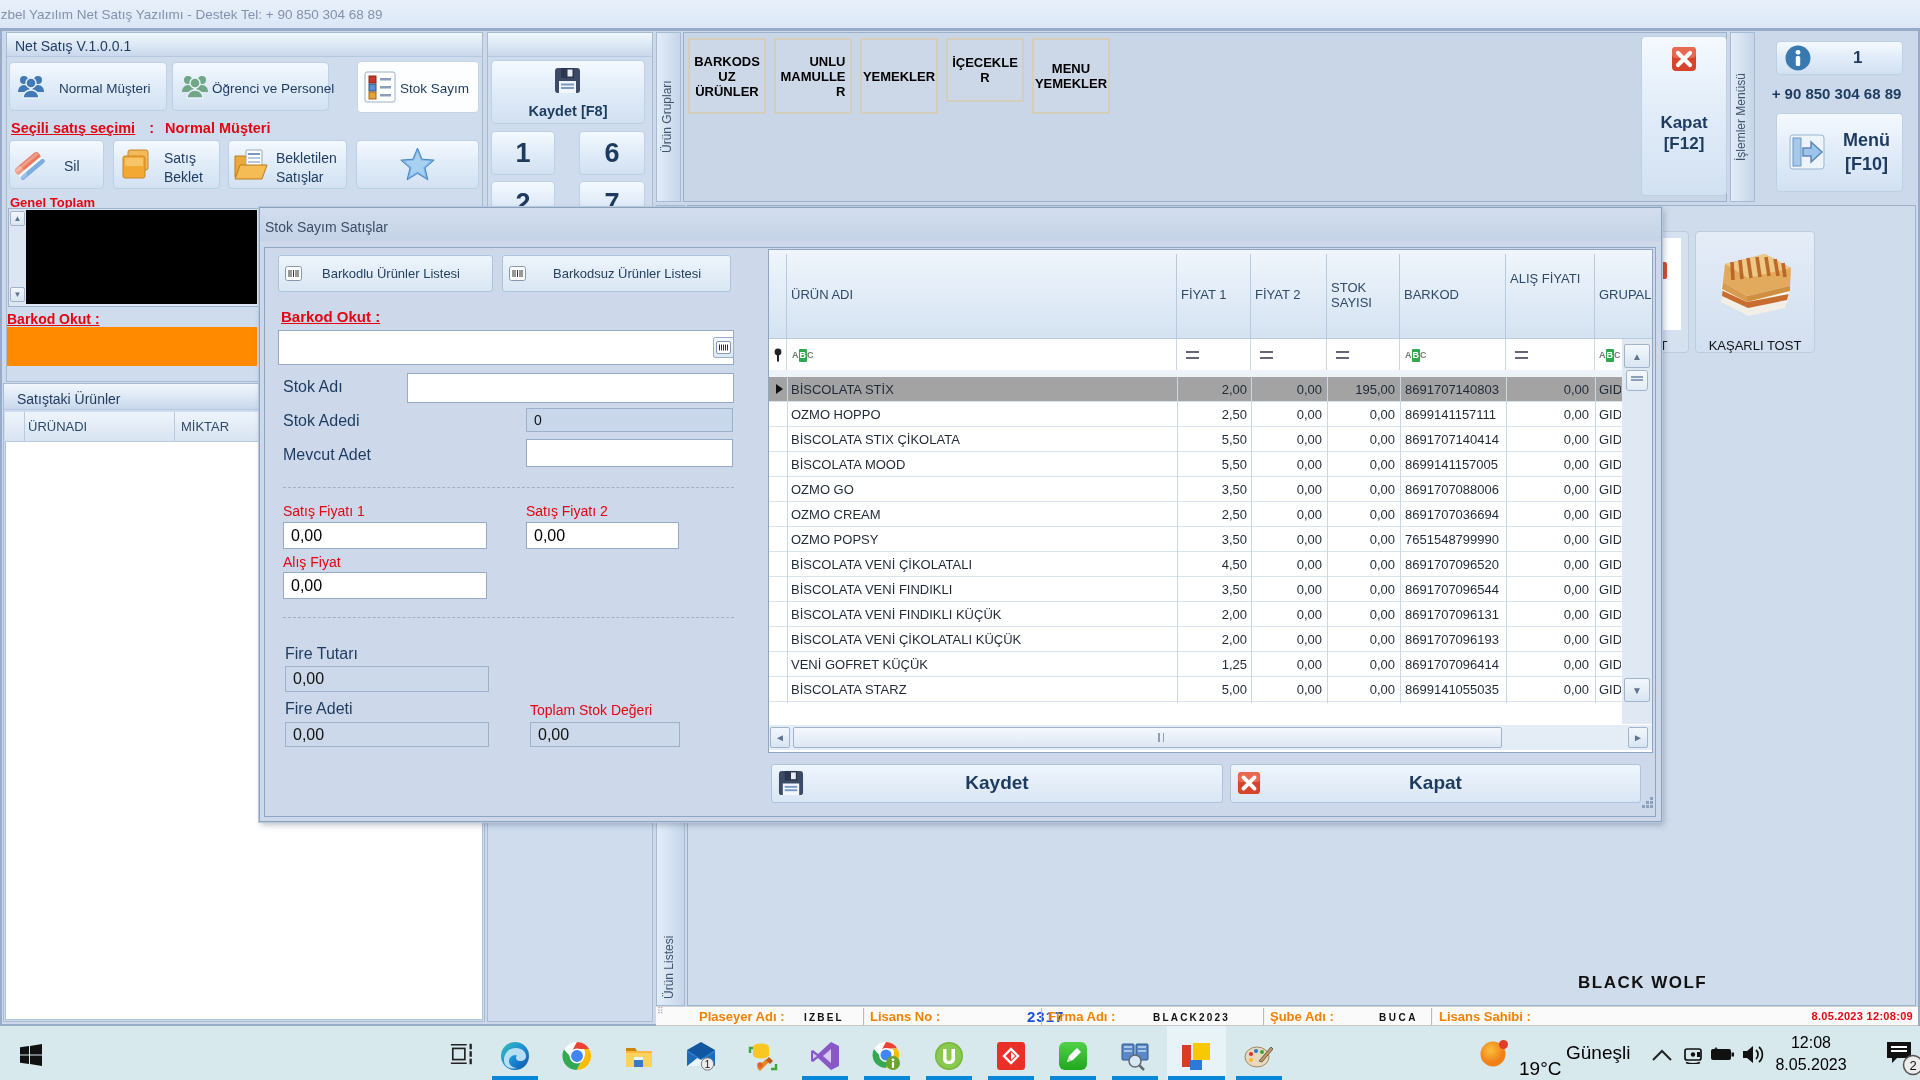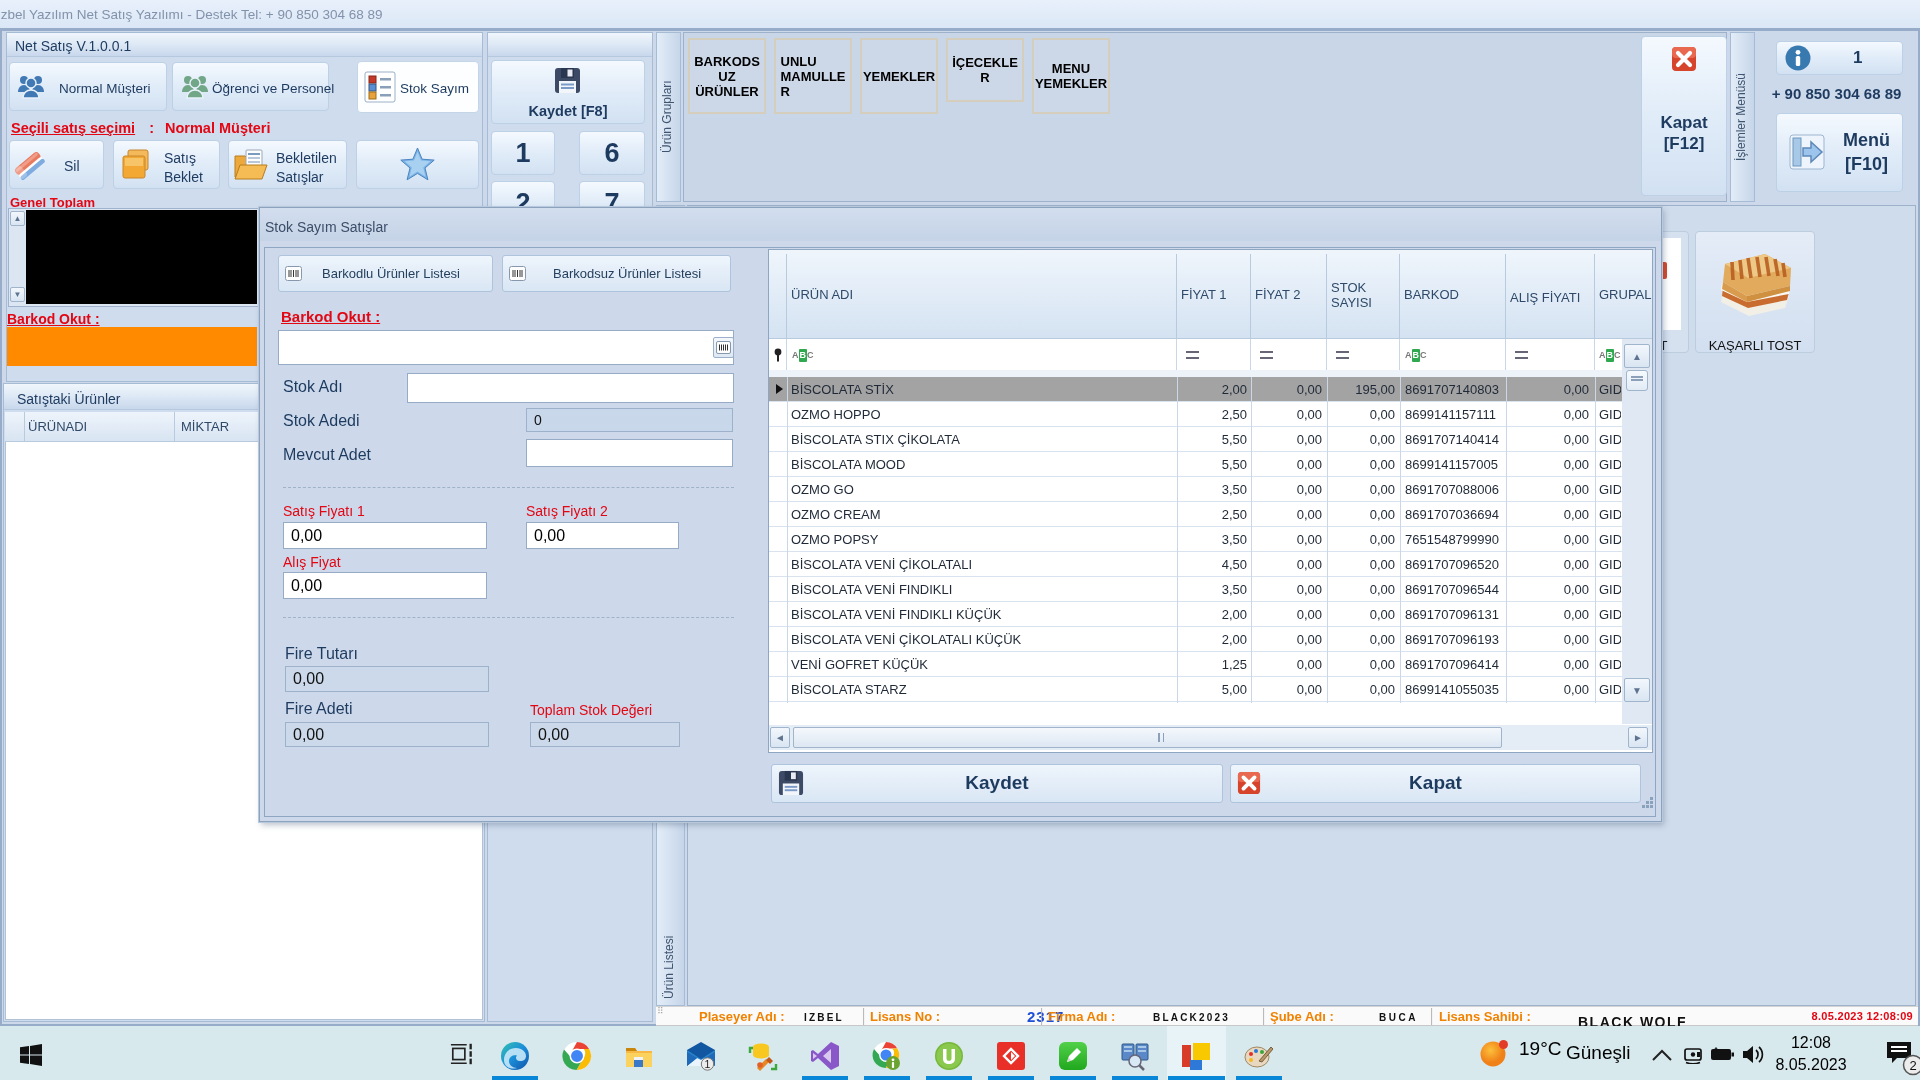--- a/index.html
+++ b/index.html
@@ -154,21 +154,21 @@
 <div class="ab navy" style="left:579px;top:138px;width:66px;text-align:center;font-size:27px;font-weight:bold">6</div>
 <div class="btn" style="left:491px;top:181px;width:64px;height:44px"></div>
 <div class="btn" style="left:579px;top:181px;width:66px;height:44px"></div>
 <div class="ab navy" style="left:491px;top:188px;width:64px;text-align:center;font-size:27px;font-weight:bold">2</div>
 <div class="ab navy" style="left:579px;top:188px;width:66px;text-align:center;font-size:27px;font-weight:bold">7</div>
 
 <div class="ab" style="left:656px;top:32px;width:25px;height:170px;background:linear-gradient(90deg,#e3edf8,#c6d5e9);border:1px solid #a6bcd4"></div>
 <div class="vtext" style="left:660px;top:42px;height:150px">Ürün Grupları</div>
 <div class="ab" style="left:683px;top:32px;width:1044px;height:170px;border:1px solid #9db2ca;background:#c9d6e8"></div>
 <div class="ab" style="left:688px;top:38px;width:78px;height:76px;background:#ccd8e8;border:2px solid #d5cebc;font-size:13px;font-weight:bold;color:#000;text-align:center;display:flex;align-items:center;justify-content:center;line-height:15px">BARKODS<br>UZ<br>ÜRÜNLER</div>
-<div class="ab" style="left:774px;top:38px;width:78px;height:76px;background:#ccd8e8;border:2px solid #d5cebc;font-size:13px;font-weight:bold;color:#000;text-align:left;display:flex;align-items:center;justify-content:center;line-height:15px">UNLU<br>MAMULLE<br>R</div>
+<div class="ab" style="left:774px;top:38px;width:78px;height:76px;background:#ccd8e8;border:2px solid #d5cebc;font-size:13px;font-weight:bold;color:#000;text-align:right;display:flex;align-items:center;justify-content:center;line-height:15px">UNLU<br>MAMULLE<br>R</div>
 <div class="ab" style="left:860px;top:38px;width:78px;height:76px;background:#ccd8e8;border:2px solid #d5cebc;font-size:13px;font-weight:bold;color:#000;text-align:center;display:flex;align-items:center;justify-content:center;line-height:15px">YEMEKLER</div>
 <div class="ab" style="left:946px;top:38px;width:78px;height:64px;background:#ccd8e8;border:2px solid #d5cebc;font-size:13px;font-weight:bold;color:#000;text-align:center;display:flex;align-items:center;justify-content:center;line-height:15px">İÇECEKLE<br>R</div>
 <div class="ab" style="left:1032px;top:38px;width:78px;height:76px;background:#ccd8e8;border:2px solid #d5cebc;font-size:13px;font-weight:bold;color:#000;text-align:center;display:flex;align-items:center;justify-content:center;line-height:15px">MENU<br>YEMEKLER</div>
 
 <div class="btn" style="left:1641px;top:36px;width:86px;height:160px"></div>
 <svg class="ab" style="left:1671px;top:46px" width="26" height="26" viewBox="0 0 26 26">
 <rect x="1" y="1" width="24" height="24" rx="4" fill="#d6442c"></rect>
 <rect x="1" y="1" width="24" height="11" rx="4" fill="#e8694f"></rect>
 <path d="M7 7l12 12M19 7L7 19" stroke="#fff" stroke-width="4.2" stroke-linecap="round"></path>
   </svg>
@@ -230,21 +230,21 @@
 <div class="ab olbl" style="left:870px;top:1009px">Lisans No :</div>
 <div class="ab" style="left:1027px;top:1008px;font-size:15px;font-weight:bold;color:#1d4ed8;letter-spacing:1px">2317</div>
 <div class="ab sep" style="left:1038px;top:1008px">│</div>
 <div class="ab olbl" style="left:1048px;top:1009px">Firma Adı :</div>
 <div class="ab" style="left:1153px;top:1012px;font-size:10px;font-weight:bold;color:#111;letter-spacing:2.2px">BLACK2023</div>
 <div class="ab sep" style="left:1260px;top:1008px">│</div>
 <div class="ab olbl" style="left:1270px;top:1009px">Şube Adı :</div>
 <div class="ab" style="left:1379px;top:1012px;font-size:10px;font-weight:bold;color:#111;letter-spacing:2.5px">BUCA</div>
 <div class="ab sep" style="left:1428px;top:1008px">│</div>
 <div class="ab olbl" style="left:1439px;top:1009px">Lisans Sahibi :</div>
-<div class="ab" style="left:1578px;top:1014px;font-size:14px;font-weight:bold;color:#111;letter-spacing:1.5px">BLACK WOLF</div>
+<div class="ab" style="left:1578px;top:973px;font-size:17px;font-weight:bold;color:#111;letter-spacing:1.5px">BLACK WOLF</div>
 <div class="ab" style="right:7px;top:1010px;font-size:11px;font-weight:bold;color:#e30613;letter-spacing:0.3px">8.05.2023 12:08:09</div>
 
 <div class="ab" style="left:259px;top:207px;width:1403px;height:615px;background:#cdd9eb;border:1px solid #8ca3bf;box-shadow:0 0 0 1px #b9c8db,2px 3px 6px rgba(60,80,110,.35)"></div>
 <div class="ab" style="left:260px;top:208px;width:1401px;height:33px;background:linear-gradient(#d2deee,#c5d3e7)"></div>
 <div class="ab" style="left:265px;top:219px;font-size:14px;color:#3c4d68">Stok Sayım Satışlar</div>
 <div class="ab" style="left:264px;top:247px;width:1392px;height:570px;border:1px solid #8fa6c2"></div>
 
 <div class="btn2" style="left:278px;top:255px;width:215px;height:37px"></div>
 <div class="btn2" style="left:502px;top:255px;width:229px;height:37px"></div>
 <svg class="ab" style="left:285px;top:266px" width="17" height="15" viewBox="0 0 17 15">
@@ -309,21 +309,21 @@
 <div class="hcell" style="left:1251px;width:76px">
     <span class="ab" style="left:4px;top:33px">FİYAT 2</span>
   </div>
 <div class="hcell" style="left:1327px;width:73px">
     <span class="ab" style="left:4px;top:26px">STOK<br>SAYISI</span>
   </div>
 <div class="hcell" style="left:1400px;width:106px">
     <span class="ab" style="left:4px;top:33px">BARKOD</span>
   </div>
 <div class="hcell" style="left:1506px;width:89px">
-    <span class="ab" style="left:4px;top:36px">ALIŞ FİYATI</span>
+    <span class="ab" style="left:4px;top:17px">ALIŞ FİYATI</span>
   </div>
 <div class="hcell" style="left:1595px;width:57px;border-right:none">
     <span class="ab" style="left:4px;top:33px">GRUPAL</span>
   </div>
 <div class="ab" style="left:769px;top:338px;width:883px;height:1px;background:#b8cadd"></div>
 
 <div class="fcell" style="left:769px;width:18px">
     <svg class="ab" style="left:4px;top:9px" width="10" height="14" viewBox="0 0 10 14">
       <circle cx="5" cy="4" r="3.4" fill="#222"></circle>
       <path d="M5 7v6.5" stroke="#222" stroke-width="2"></path>
@@ -669,21 +669,21 @@
 <svg class="ab" style="left:0;top:13px" width="30" height="30" viewBox="0 0 30 30">
       <defs>
         <radialGradient id="sg" cx=".4" cy=".35">
           <stop offset="0" stop-color="#fcc03c"></stop>
           <stop offset="1" stop-color="#f08018"></stop>
         </radialGradient>
       </defs>
       <circle cx="13" cy="15" r="12.5" fill="url(#sg)"></circle>
       <circle cx="23.5" cy="5.5" r="4.5" fill="#e23c28"></circle>
     </svg>
-<div class="ab" style="left:39px;top:12px;font-size:19px;color:#000">19°C</div>
+<div class="ab" style="left:39px;top:32px;font-size:19px;color:#000">19°C</div>
 <div class="ab" style="left:86px;top:16px;font-size:19px;color:#000">Güneşli</div>
 <svg class="ab" style="left:172px;top:23px" width="20" height="12" viewBox="0 0 20 12">
       <path d="M1 11L10 2l9 9" fill="none" stroke="#222" stroke-width="2"></path>
     </svg>
 <svg class="ab" style="left:202px;top:20px" width="22" height="18" viewBox="0 0 22 18">
       <rect x="3" y="3" width="16" height="11" rx="2" fill="none" stroke="#111" stroke-width="1.7"></rect>
       <circle cx="11" cy="8.5" r="2.2" fill="#111"></circle>
       <rect x="15" y="6" width="3" height="5" fill="#111"></rect>
       <path d="M4 16.5c4 1.5 10 1.5 14 0" fill="none" stroke="#111" stroke-width="1.5"></path>
     </svg>

